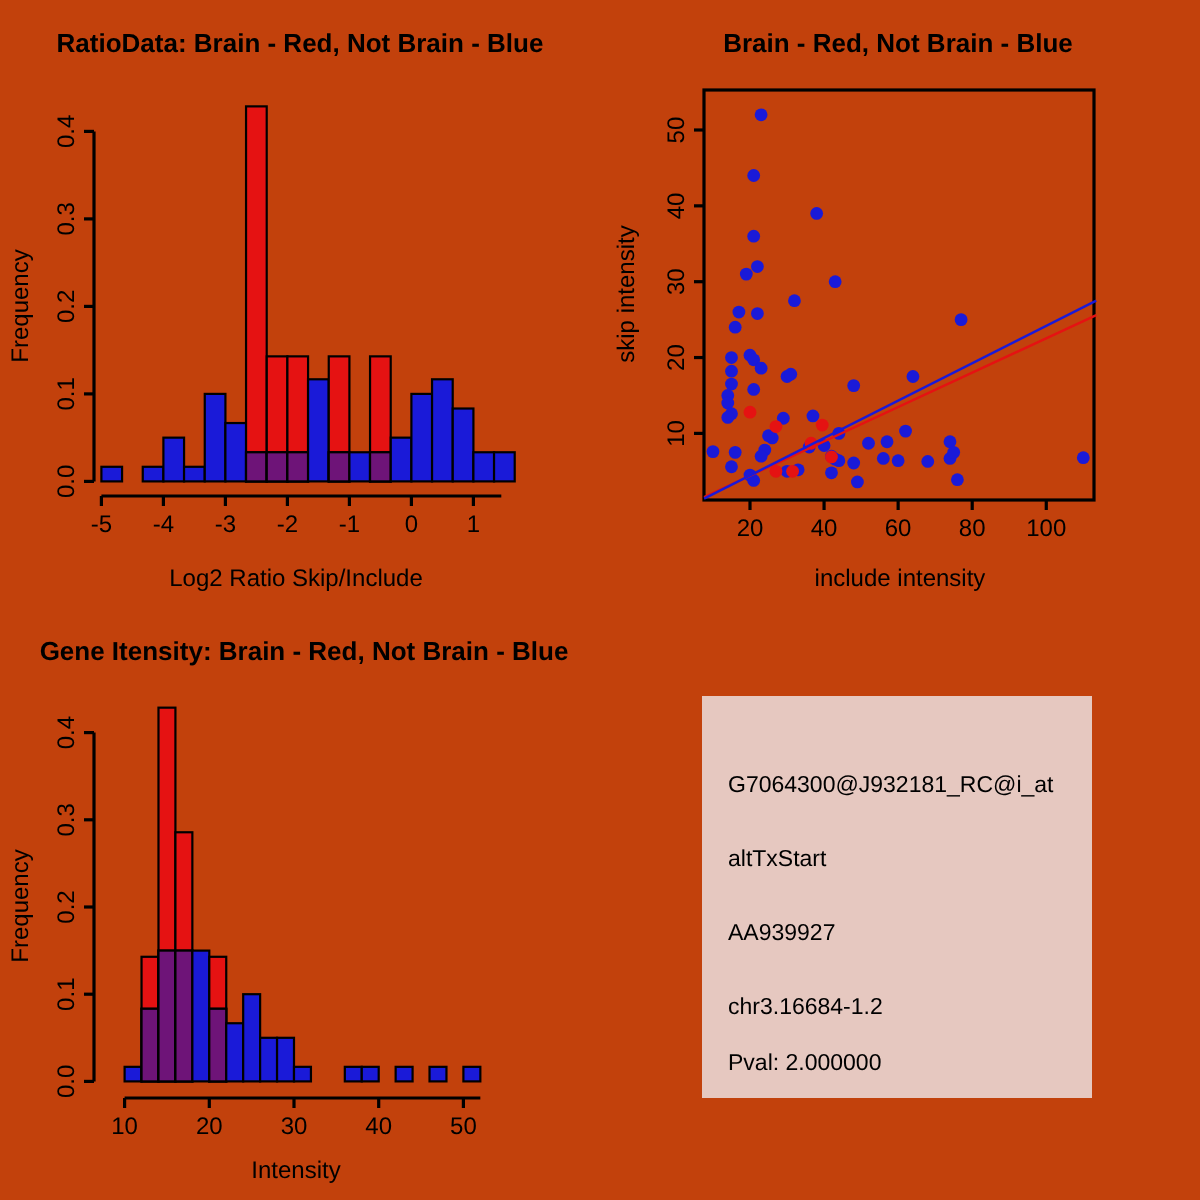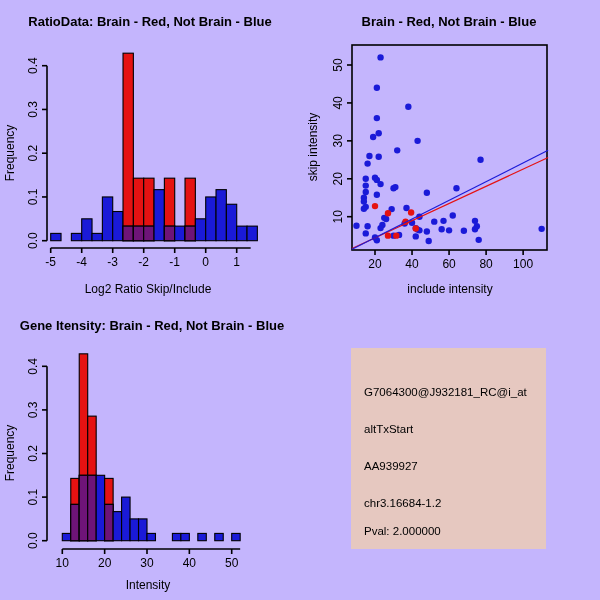--- a/index.html
+++ b/index.html
@@ -1,17 +1,17 @@
 <!DOCTYPE html>
 <html><head>
 <meta charset="utf-8">
 <style>
   html,body { margin:0; padding:0; background:#ffffff; }
   #canvas {
-    position:relative; width:600px; height:600px; background:#c4b5fd;
+    position:relative; width:600px; height:600px; background:#c2410c;
     font-family:"Liberation Sans", sans-serif; overflow:hidden;
   }
   svg { position:absolute; left:0; top:0; }
   text { font-family:"Liberation Sans", sans-serif; fill:#000000; }
   .title  { font-size:13px; font-weight:bold; }
   .axlab  { font-size:12px; }
   .tick-label { font-size:12px; }
   .info   { font-size:11.5px; }
 </style>
 </head>

